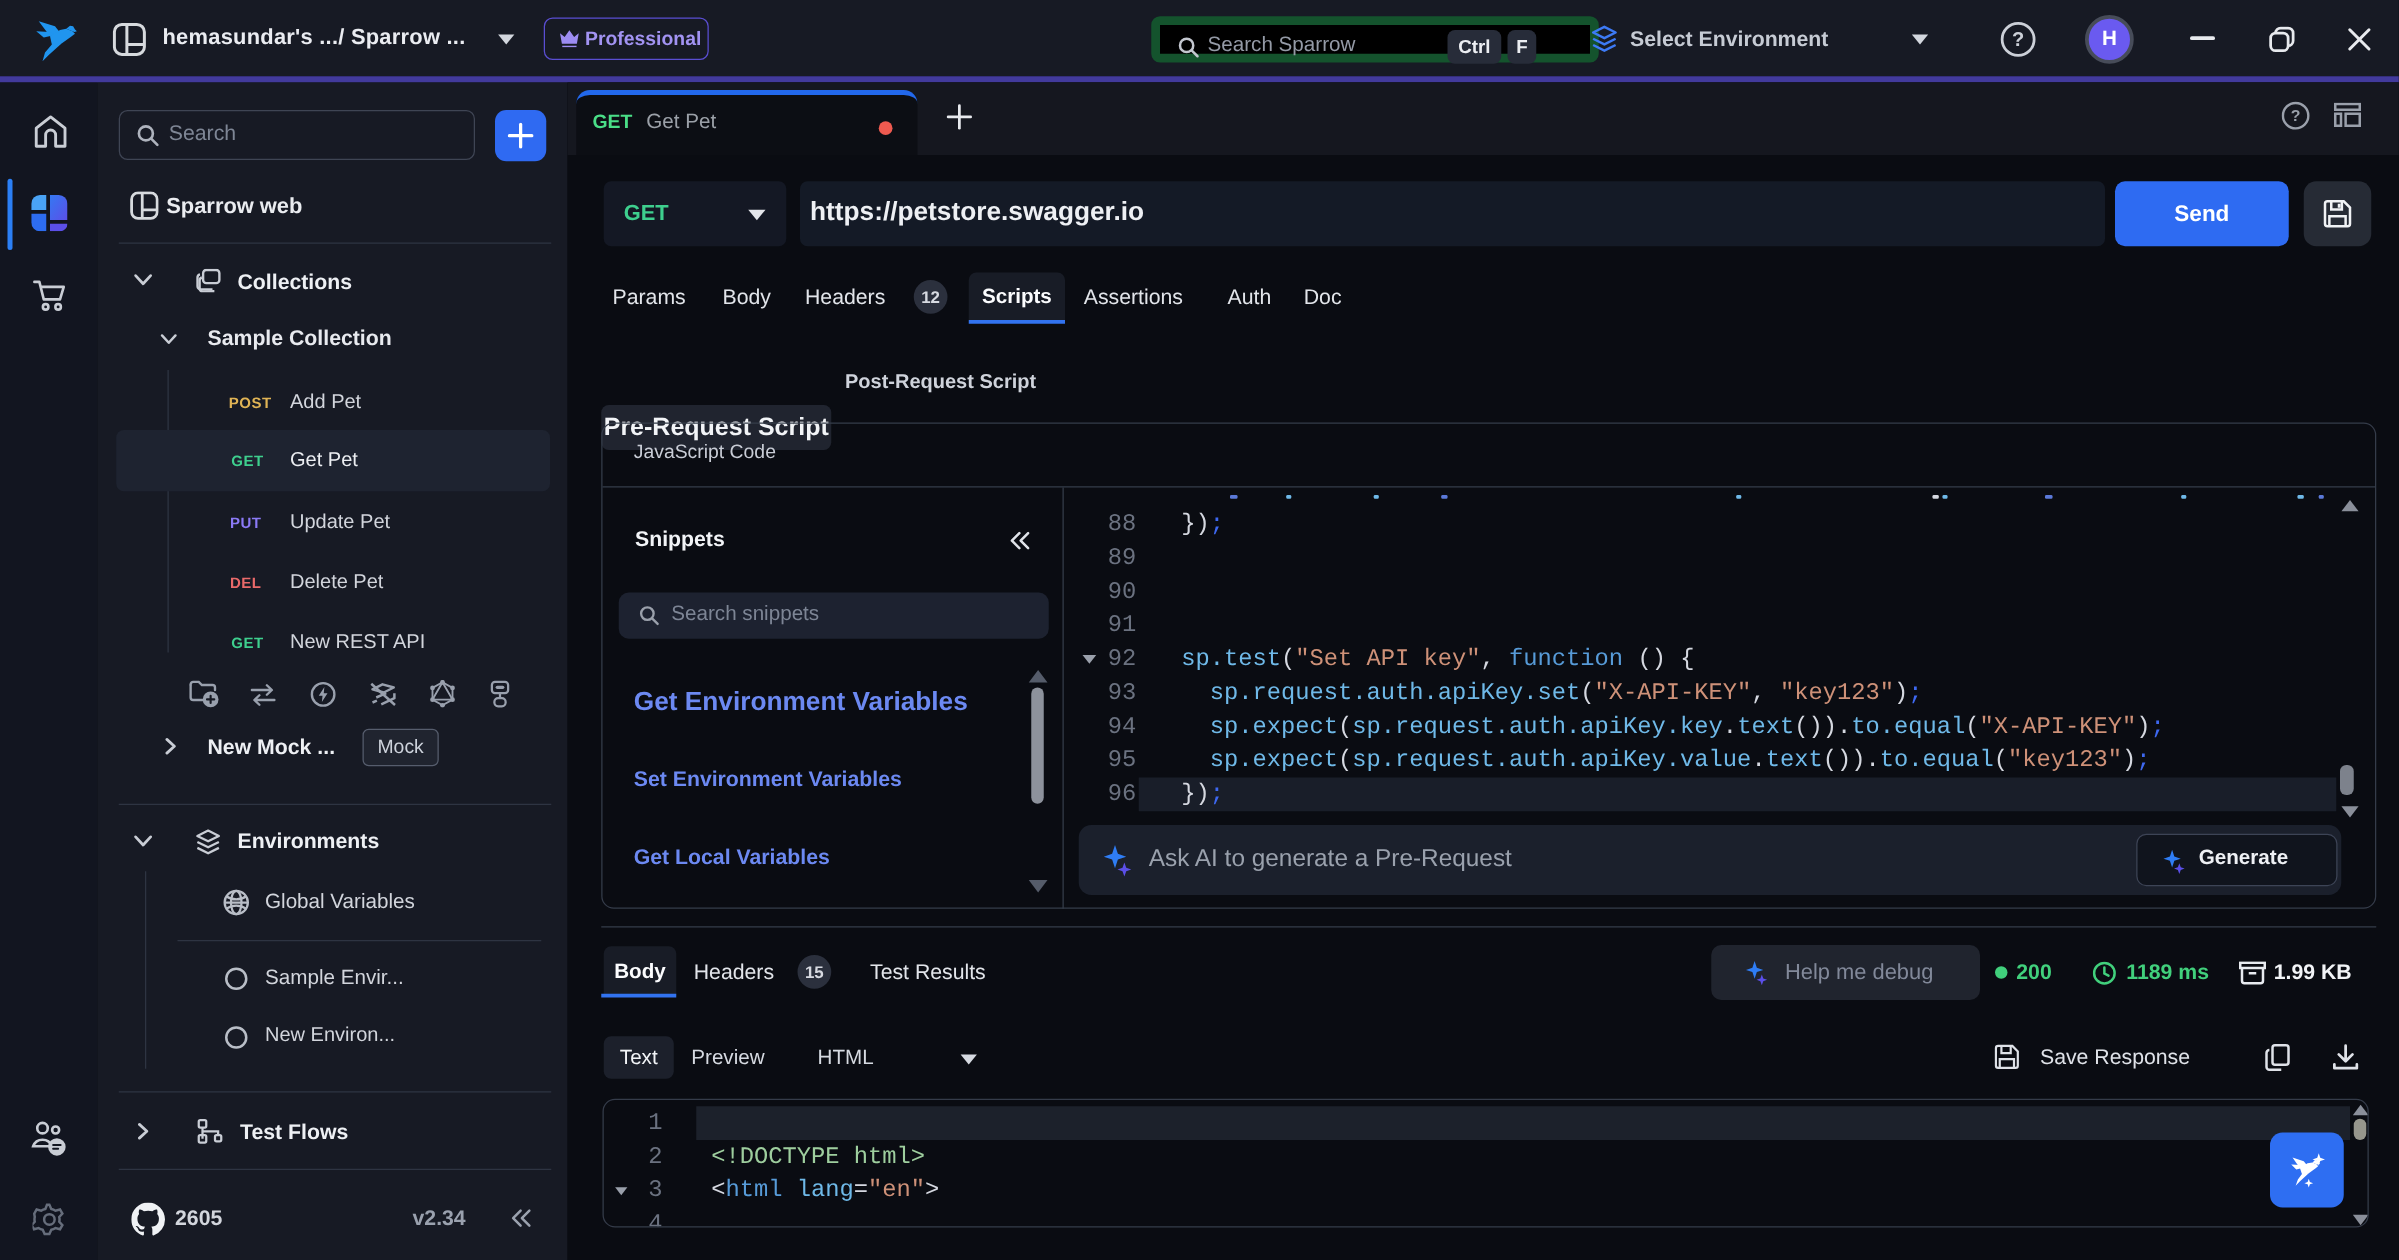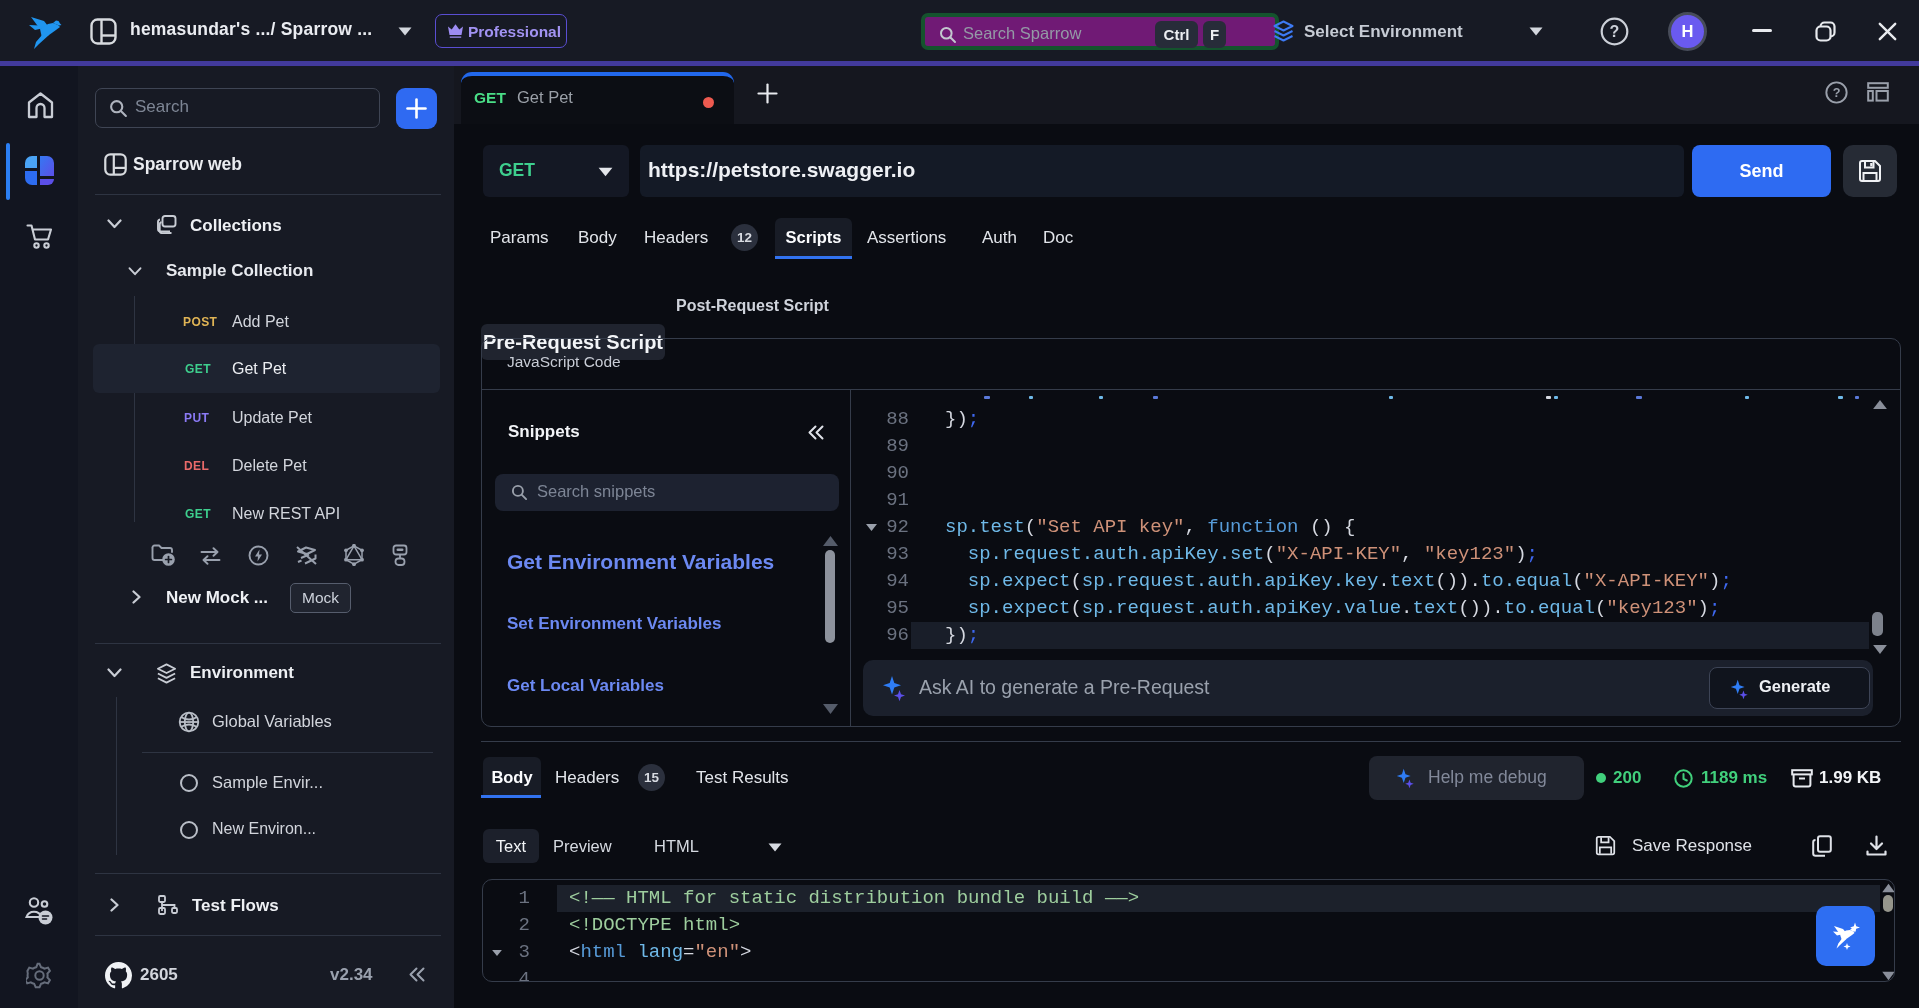--- a/index.html
+++ b/index.html
@@ -47,21 +47,21 @@
   <svg class="abs" style="left:397px;top:26px;" width="16" height="11" viewBox="0 0 16 11">
       <path d="M1.5 1.5 L8 9.5 L14.5 1.5 Z" fill="#d3d7de"></path>
     </svg>
 
   <div class="abs" style="left:435px;top:14px;width:132px;height:34px;border:1px solid #5a4ed2;border-radius:7px;"></div>
   <svg class="abs" style="left:447px;top:23px;" width="17" height="15" viewBox="0 0 17 15">
       <path d="M1 3.5 L4.7 6.5 L8.5 1.2 L12.3 6.5 L16 3.5 L14.5 12 L2.5 12 Z M2.8 13.5 L14.2 13.5 L14.2 14.8 L2.8 14.8 Z" fill="#9d8cf2"></path>
     </svg>
   <div class="abs" style="left:468px;top:23px;font-size:15.5px;font-weight:600;color:#a293f2;">Professional</div>
 
-  <div class="abs" style="left:921px;top:13px;width:358px;height:37px;border:4px solid #14532d;border-radius:7px;background:#701a75;">
+  <div class="abs" style="left:921px;top:13px;width:358px;height:37px;border:7px solid #14532d;border-radius:7px;background:#000000;">
     <svg class="abs" style="left:14px;top:9px;" width="18" height="18" viewBox="0 0 18 18">
         <circle cx="7.3" cy="7.3" r="5.3" fill="none" stroke="#c3c7cf" stroke-width="2"></circle>
         <line x1="11.5" y1="11.5" x2="16" y2="16" stroke="#c3c7cf" stroke-width="2" stroke-linecap="round"></line>
       </svg>
     <div class="abs" style="left:38px;top:7px;font-size:16.5px;color:#949aa6;">Search Sparrow</div>
     <div class="abs" style="left:230px;top:4px;width:43px;height:27px;background:#272c39;border-radius:6px;color:#eceef2;font-size:15px;font-weight:600;text-align:center;line-height:27px;">Ctrl</div>
     <div class="abs" style="left:278px;top:4px;width:23px;height:27px;background:#272c39;border-radius:6px;color:#eceef2;font-size:15px;font-weight:600;text-align:center;line-height:27px;">F</div>
   </div>
 
   <svg class="abs" style="left:1273px;top:20px;" width="21" height="23" viewBox="0 0 21 23">
@@ -257,21 +257,21 @@
   <svg class="abs" style="left:29px;top:602px;" width="15" height="10" viewBox="0 0 15 10">
       <path d="M1.5 1.5 L7.5 8 L13.5 1.5" fill="none" stroke="#c9cdd5" stroke-width="2.2" stroke-linecap="round" stroke-linejoin="round"></path>
     </svg>
   <svg class="abs" style="left:78px;top:597px;" width="21" height="22" viewBox="0 0 21 23">
     <g fill="none" stroke="#c9cdd5" stroke-width="1.9" stroke-linejoin="round">
       <path d="M10.5 1.5 L19.5 6 L10.5 10.5 L1.5 6 Z"></path>
       <path d="M1.5 11 L10.5 15.5 L19.5 11"></path>
       <path d="M1.5 16 L10.5 20.5 L19.5 16"></path>
     </g>
   </svg>
-  <div class="abs" style="left:112px;top:597px;font-size:17px;font-weight:700;color:#eef0f4;">Environment</div>
+  <div class="abs" style="left:112px;top:597px;font-size:17px;font-weight:700;color:#eef0f4;">Environments</div>
   <div class="abs" style="left:38px;top:631px;width:1px;height:158px;background:#2e3442;"></div>
   <svg class="abs" style="left:100px;top:645px;" width="22" height="22" viewBox="0 0 22 22">
     <g fill="none" stroke="#b9bec7" stroke-width="1.8">
       <circle cx="11" cy="11" r="9.3"></circle>
       <ellipse cx="11" cy="11" rx="4.2" ry="9.3"></ellipse>
       <line x1="1.7" y1="11" x2="20.3" y2="11"></line>
       <path d="M3 6 a14 14 0 0 0 16 0 M3 16 a14 14 0 0 1 16 0"></path>
     </g>
   </svg>
   <div class="abs" style="left:134px;top:646px;font-size:16.5px;color:#d2d5dc;text-align:center;">Global Variables</div>
@@ -495,21 +495,21 @@
     <path d="M1.5 16.5 L1.5 19.5 L19.5 19.5 L19.5 16.5"></path>
   </g>
 </svg>
 
 <div class="abs" id="respbox" style="left:28px;top:813px;width:1413px;height:103px;border:1px solid #353c4a;border-radius:10px;overflow:hidden;">
   <div class="abs" style="left:74px;top:5px;width:1323px;height:27px;background:#1c212b;"></div>
   <div class="lnum abs" style="left:30px;top:5px;width:17px;">1<br>2<br>3<br>4</div>
   <svg class="abs" style="left:8px;top:69px;" width="12" height="8" viewBox="0 0 13 9">
         <path d="M1 1 L12 1 L6.5 8 Z" fill="#9aa0ab"></path>
       </svg>
-  <div class="code abs" style="left:86px;top:5px;"><span class="cg">&lt;!—— HTML for static distribution bundle build ——&gt;</span><br><span class="cg">&lt;!DOCTYPE html&gt;</span><br><span class="cw">&lt;</span><span class="ck">html</span> <span class="cid">lang</span><span class="cw">=</span><span class="cs">"en"</span><span class="cw">&gt;</span></div>
+  <div class="code abs" style="left:86px;top:5px;"><br><span class="cg">&lt;!DOCTYPE html&gt;</span><br><span class="cw">&lt;</span><span class="ck">html</span> <span class="cid">lang</span><span class="cw">=</span><span class="cs">"en"</span><span class="cw">&gt;</span></div>
   <svg class="abs" style="left:1398px;top:3px;" width="15" height="10" viewBox="0 0 17 12">
         <path d="M8.5 1 L16 11 L1 11 Z" fill="#8a8f9a"></path>
       </svg>
   <div class="abs" style="left:1400px;top:15px;width:10px;height:17px;background:#96968c;border-radius:5px;"></div>
   <svg class="abs" style="left:1398px;top:91px;" width="15" height="10" viewBox="0 0 17 12">
         <path d="M1 1 L16 1 L8.5 11 Z" fill="#8a8f9a"></path>
       </svg>
 </div>
 
 <div class="abs" style="left:1362px;top:840px;width:59px;height:60px;background:#2e6ef2;border-radius:10px;">

